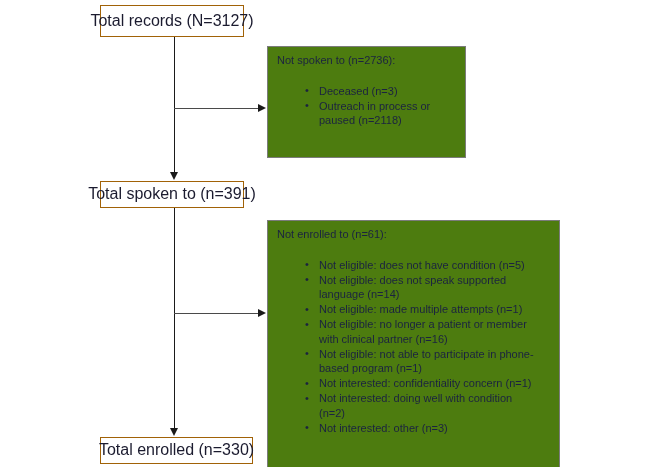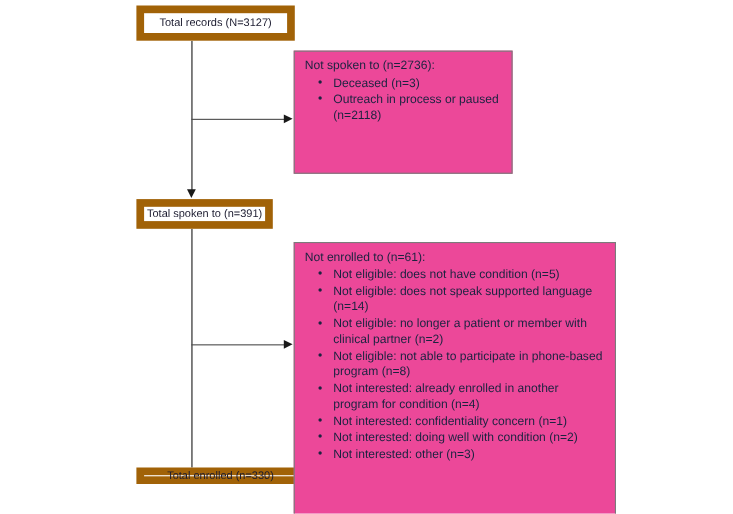--- a/index.html
+++ b/index.html
@@ -15,68 +15,67 @@
     position: relative;
     width: 666px;
     height: 467px;
     background: #ffffff;
     overflow: hidden;
   }
   
   .node {
     position: absolute;
     box-sizing: border-box;
-    border: 7px solid #a16207;
+    border: 1px solid #a16207;
     background: #ffffff;
     display: flex;
     align-items: center;
     justify-content: center;
-    font-size: 10px;
+    font-size: 16px;
     line-height: 1.3;
     color: #1b1b2f;
     white-space: nowrap;
-    margin-left: 24px;
   }
   .panel {
     position: absolute;
     box-sizing: border-box;
     border: 1px solid #7b7b7b;
-    background: #ec4899;
+    background: #4d7c0f;
     padding: 6px 8px 6px 9px;
     font-size: 11px;
     line-height: 1.32;
     color: #1b2340;
   }
   .panel .heading {
     margin: 0 0 1px 0;
     padding: 0;
   }
   .panel ul {
-    margin: 0;
+    margin: 16px;
     padding: 0 0 0 26px;
     list-style: none;
   }
   .panel ul li {
     position: relative;
     margin: 0 0 0.5px 0;
     padding: 0;
   }
   .panel ul li::before {
     content: "\2022";
     position: absolute;
     left: -14px;
     top: -0.5px;
     font-size: 11px;
     color: #1b2340;
   }
 
   
   #node-total-records  { left: 100px; top: 5px;   width: 144px; height: 32px; }
-  #node-total-spoken   { left: 100px; top: 181px; width: 124px; height: 27px; }
-  #node-total-enrolled { left: 100px; top: 425px; width: 153px; height: 15px; }
+  #node-total-spoken   { left: 100px; top: 181px; width: 144px; height: 27px; }
+  #node-total-enrolled { left: 100px; top: 437px; width: 153px; height: 27px; }
 
   #panel-not-spoken   { left: 267px; top: 46px;  width: 199px; height: 112px; }
   #panel-not-enrolled { left: 267px; top: 220px; width: 293px; height: 259px; }
 
   
   .line-v {
     position: absolute;
     width: 1.4px;
     background: #1a1a1a;
   }
@@ -141,22 +140,22 @@
         <li>Deceased (n=3)</li>
         <li>Outreach in process or paused (n=2118)</li>
       </ul>
   </div>
 
   <div class="panel" id="panel-not-enrolled">
     <p class="heading">Not enrolled to (n=61):</p>
     <ul>
         <li>Not eligible: does not have condition (n=5)</li>
         <li>Not eligible: does not speak supported language (n=14)</li>
-        <li>Not eligible: no longer a patient or member with clinical partner (n=2)</li>
-        <li>Not eligible: not able to participate in phone-based program (n=8)</li>
-        <li>Not interested: already enrolled in another program for condition (n=4)</li>
+        <li>Not eligible: made multiple attempts (n=1)</li>
+        <li>Not eligible: no longer a patient or member with clinical partner (n=16)</li>
+        <li>Not eligible: not able to participate in phone-based program (n=1)</li>
         <li>Not interested: confidentiality concern (n=1)</li>
         <li>Not interested: doing well with condition (n=2)</li>
         <li>Not interested: other (n=3)</li>
       </ul>
   </div>
 
 </div>
 
 </body></html>

